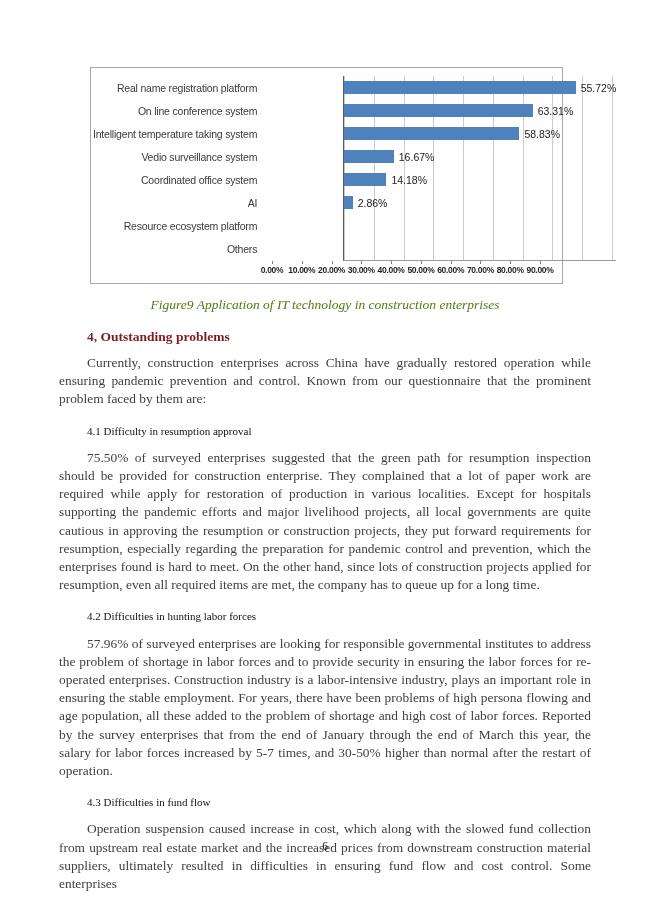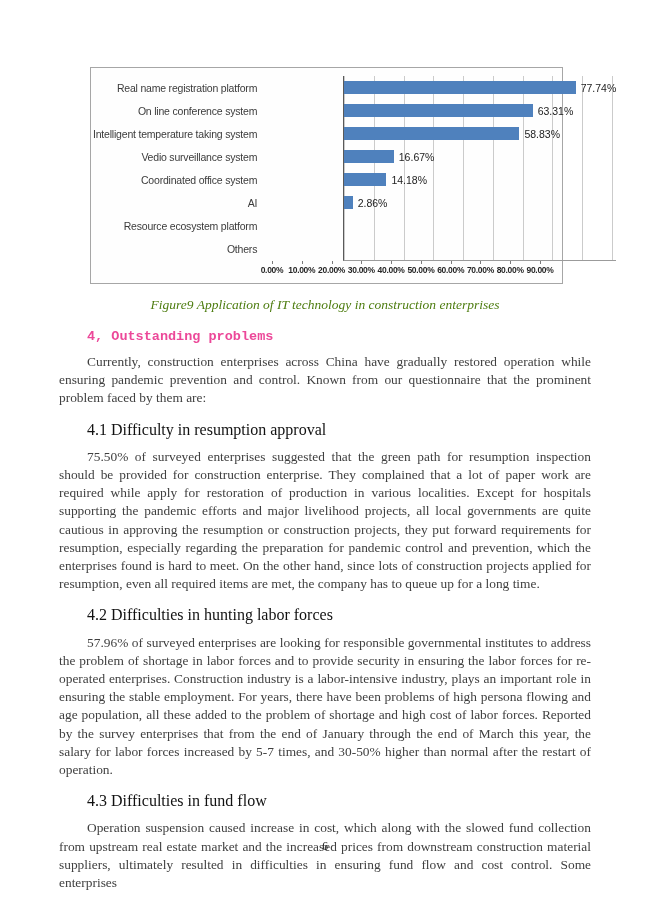--- a/index.html
+++ b/index.html
@@ -58,29 +58,29 @@
     position:absolute;top:0;transform:translateX(-50%);
     font-size:8.5px;font-weight:bold;color:#262626;white-space:nowrap;
     letter-spacing:-0.3px;
   }
 
   
   .caption{
     margin:13px 0 0 0;text-align:center;font-style:italic;font-size:13.5px;color:#4d7c0f;
   }
   .heading{
-    margin:16px 0 0 0;padding-left:28px;font-weight:bold;font-size:13.5px;color:#ec4899;font-family:Liberation Mono, monospace;
+    margin:16px 0 0 0;padding-left:28px;font-weight:bold;font-size:13.5px;color:#7f1d1d;
   }
   p.body{
     margin:9px 0 0 0;text-indent:28px;text-align:justify;
     font-size:13.4px;line-height:18.2px;color:#404040;
   }
   p.subhead{
     margin:13px 0 0 0;text-indent:28px;text-align:left;
-    font-size:16px;line-height:18.2px;color:#111;
+    font-size:11px;line-height:18.2px;color:#111;
   }
   .page-number{
     position:absolute;left:0;right:0;top:840px;text-align:center;
     font-size:11.5px;color:#111;
   }
 </style>
 </head>
 <body>
 
 <div class="page">
@@ -94,21 +94,21 @@
           <div class="cat-label">Vedio surveillance system</div>
           <div class="cat-label">Coordinated office system</div>
           <div class="cat-label">AI</div>
           <div class="cat-label">Resource ecosystem platform</div>
           <div class="cat-label">Others</div>
         </div>
       <div class="y-tick-strip"></div>
       <div class="plot-area">
           <div class="bar-row">
             <div class="bar" style="width: 231.5px; background: rgb(79, 129, 189);"></div>
-            <span class="bar-value">77.74%</span>
+            <span class="bar-value">55.72%</span>
           </div>
           <div class="bar-row">
             <div class="bar" style="width: 188.5px; background: rgb(79, 129, 189);"></div>
             <span class="bar-value">63.31%</span>
           </div>
           <div class="bar-row">
             <div class="bar" style="width: 175.2px; background: rgb(79, 129, 189);"></div>
             <span class="bar-value">58.83%</span>
           </div>
           <div class="bar-row">

